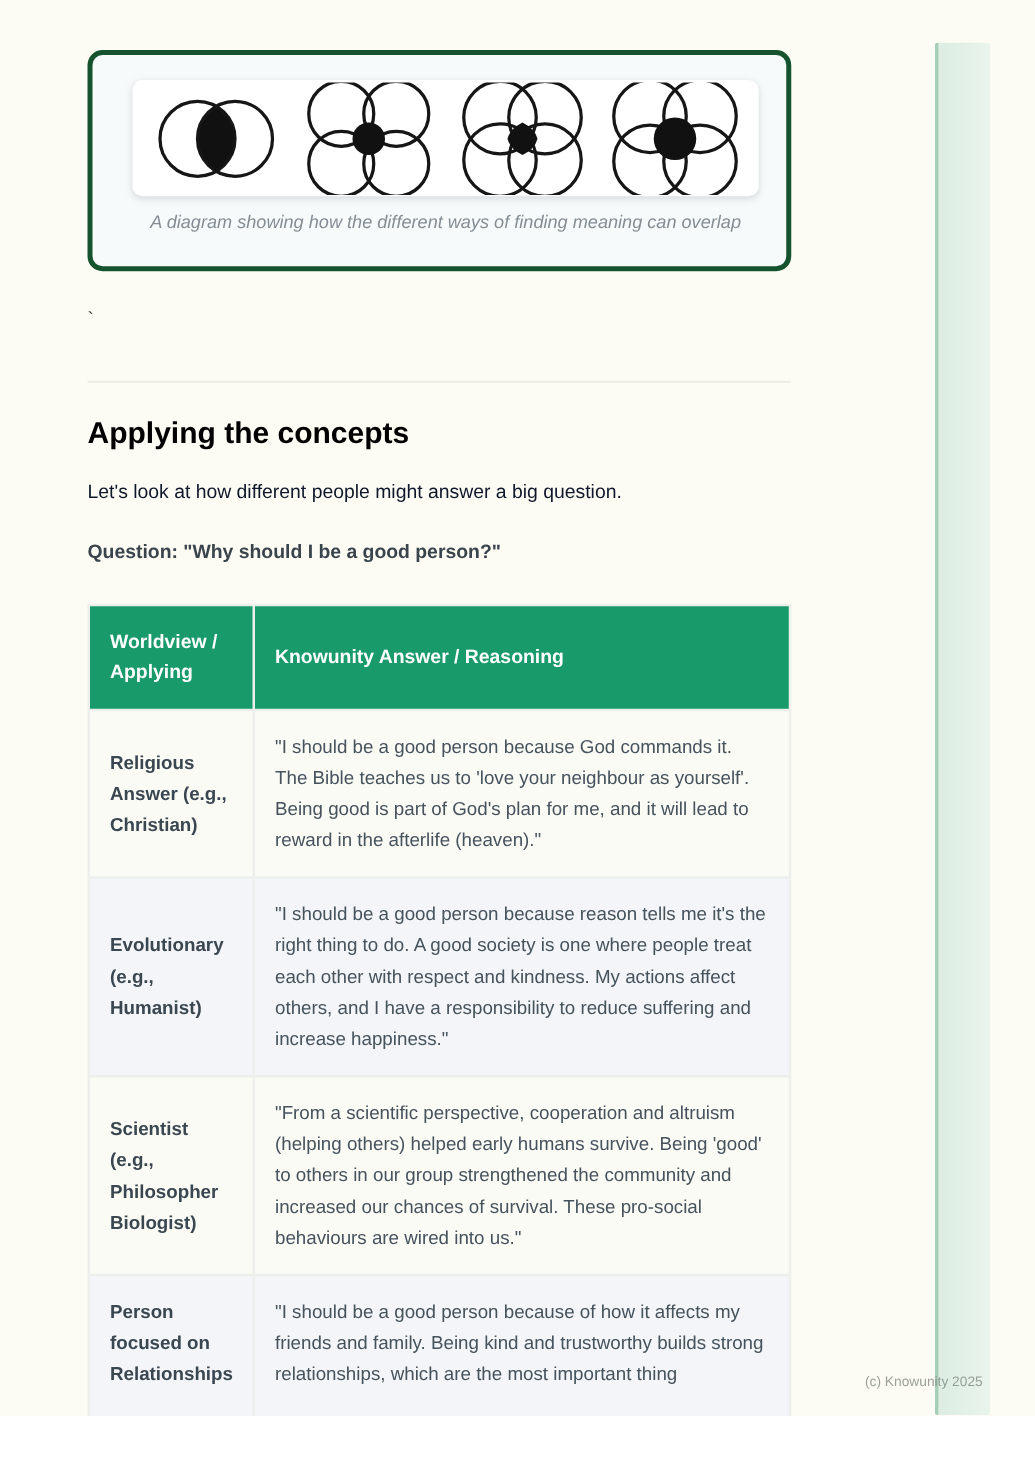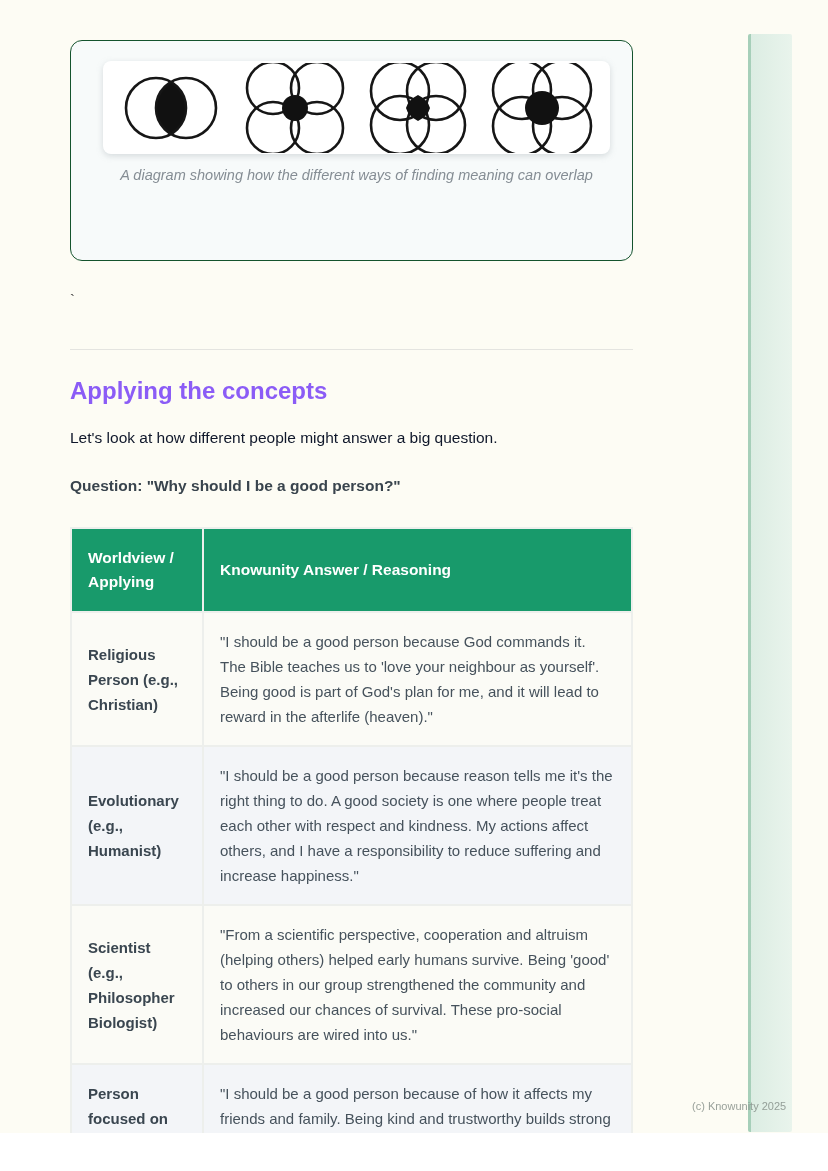--- a/index.html
+++ b/index.html
@@ -40,23 +40,23 @@
   .content {
     position: absolute;
     left: 70px;
     top: 40px;
     width: 563px;
   }
 
   
   .figure-card {
     width: 563px;
-    height: 221px;
+    height: 177px;
     background: #f7fafa;
-    border: 1px solid #14532d;
+    border: 4px solid #14532d;
     border-radius: 12px;
     padding: 20px 22px 0 32px;
   }
   .figure-panel {
     height: 93px;
     background: #ffffff;
     border-radius: 8px;
     box-shadow: 0 2px 6px rgba(150, 160, 165, 0.35);
     display: flex;
     align-items: center;
@@ -84,21 +84,21 @@
     margin-top: 40px;
     border: none;
     border-top: 1px solid #e4e4e0;
     width: 563px;
   }
 
   .section-heading {
     margin-top: 26px;
     font-size: 24px;
     font-weight: bold;
-    color: #8b5cf6;
+    color: #000000;
     line-height: 30px;
   }
 
   .intro-text {
     margin-top: 20px;
     font-size: 15.5px;
     color: #0f172a;
     line-height: 24px;
   }
 
@@ -212,21 +212,21 @@
           <col>
         </colgroup>
       <thead>
         <tr>
           <th>Worldview / Applying</th>
           <th>Knowunity Answer / Reasoning</th>
         </tr>
       </thead>
       <tbody>
         <tr class="odd">
-          <td class="w">Religious Person (e.g., Christian)</td>
+          <td class="w">Religious Answer (e.g., Christian)</td>
           <td class="a">"I should be a good person because God commands it. The Bible teaches us to 'love your neighbour as yourself'. Being good is part of God's plan for me, and it will lead to reward in the afterlife (heaven)."</td>
         </tr>
         <tr class="even">
           <td class="w">Evolutionary (e.g., Humanist)</td>
           <td class="a">"I should be a good person because reason tells me it's the right thing to do. A good society is one where people treat each other with respect and kindness. My actions affect others, and I have a responsibility to reduce suffering and increase happiness."</td>
         </tr>
         <tr class="odd">
           <td class="w">Scientist (e.g., Philosopher Biologist)</td>
           <td class="a">"From a scientific perspective, cooperation and altruism (helping others) helped early humans survive. Being 'good' to others in our group strengthened the community and increased our chances of survival. These pro-social behaviours are wired into us."</td>
         </tr>

